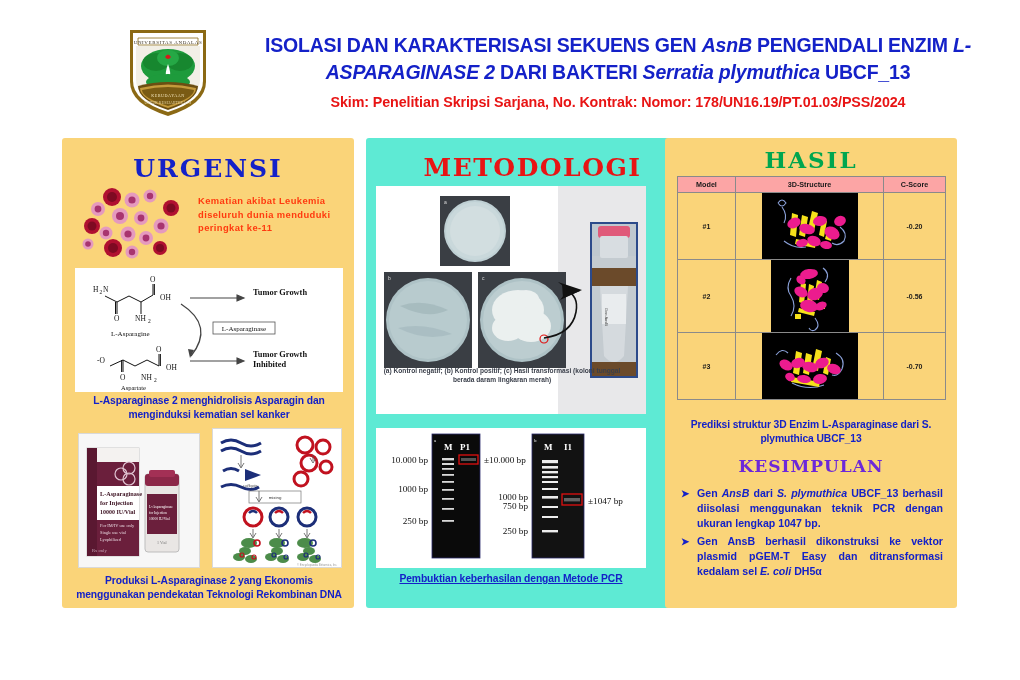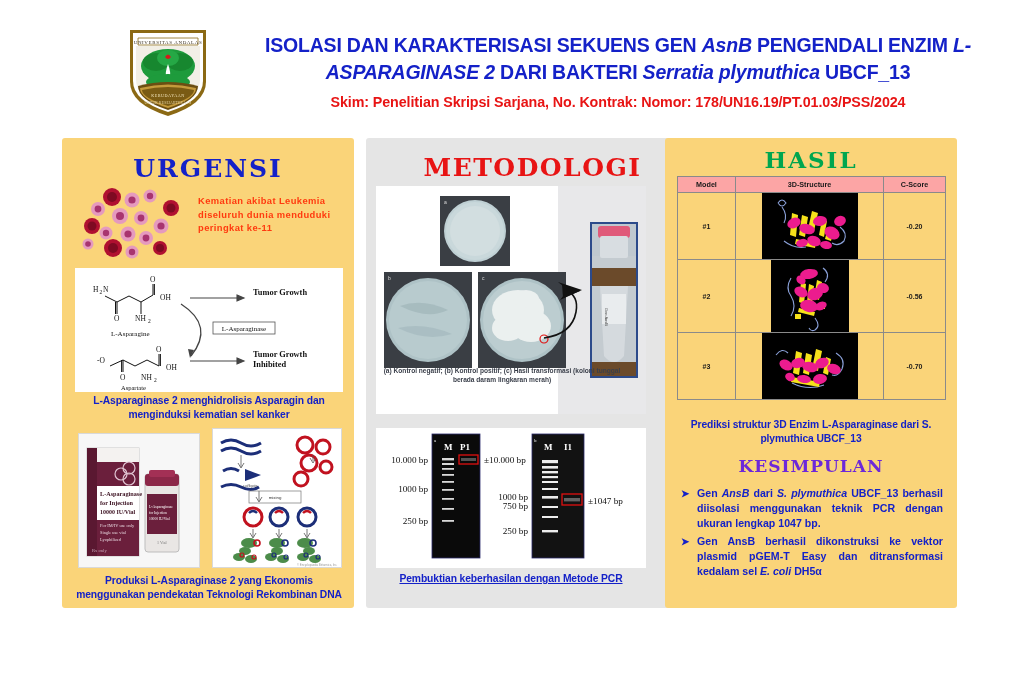--- a/index.html
+++ b/index.html
@@ -19,21 +19,21 @@
   }
   .title .ital{font-style:italic;}
   .skim{
     margin-top:8px;color:#E81414;font-weight:bold;font-size:14.3px;
     letter-spacing:-0.1px;
   }
 
   
   .panel{position:absolute;border-radius:3px;}
   #panel-urgensi{left:62px;top:138px;width:292px;height:470px;background:#FAD479;}
-  #panel-metodologi{left:366px;top:138px;width:333px;height:470px;background:#e5e5e5;}
+  #panel-metodologi{left:366px;top:138px;width:333px;height:470px;background:#5eead4;}
   #panel-hasil{left:665px;top:138px;width:292px;height:470px;background:#FAD479;}
 
   .panel-title{text-align:center;font-family:"DejaVu Serif", serif;font-weight:bold;}
   #t-urgensi{margin-top:16px;font-size:25px;color:#1421C8;letter-spacing:2px;}
   #t-metodologi{margin-top:15px;font-size:25px;color:#E81414;letter-spacing:1.5px;}
   #t-hasil{margin-top:8px;font-size:23px;color:#00A64F;letter-spacing:2px;}
 
   .cap{
     text-align:center;color:#1421C8;font-weight:bold;font-size:10.3px;
     line-height:13.5px;letter-spacing:-0.1px;

